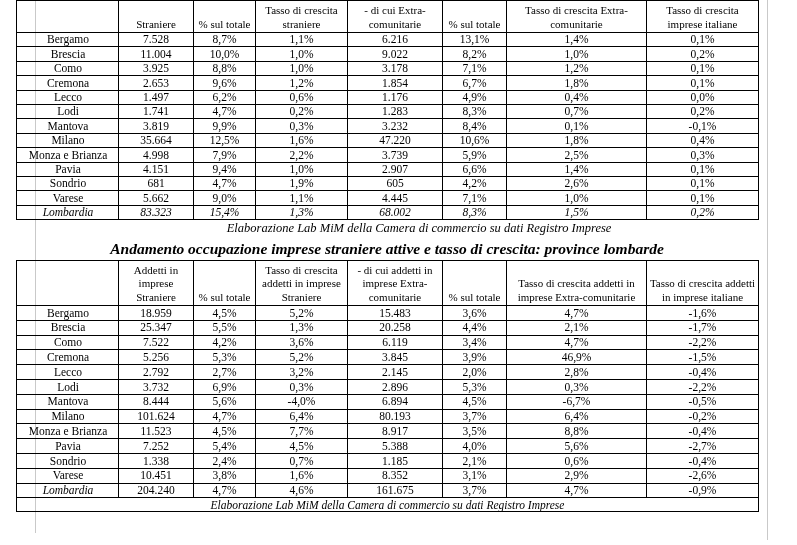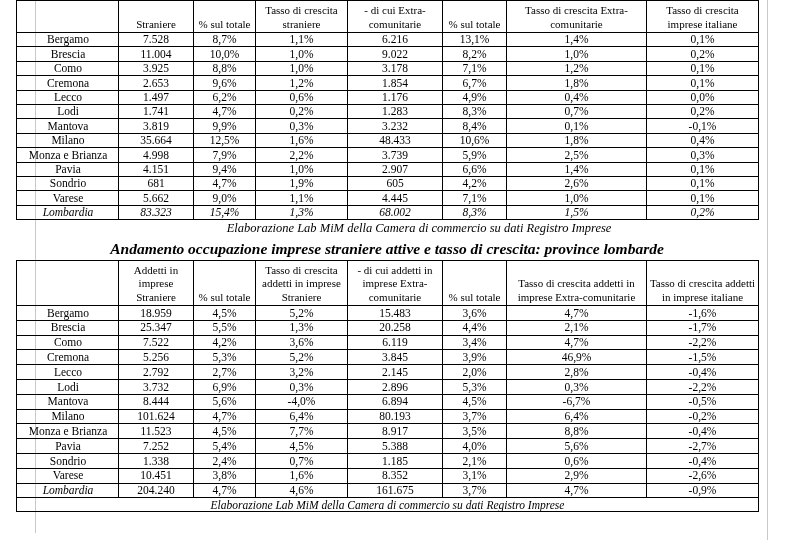--- a/index.html
+++ b/index.html
@@ -147,21 +147,21 @@
           <td>3.232</td>
           <td>8,4%</td>
           <td>0,1%</td>
           <td>-0,1%</td>
         </tr>
         <tr>
           <td class="label">Milano</td>
           <td>35.664</td>
           <td>12,5%</td>
           <td>1,6%</td>
-          <td>48.433</td>
+          <td>47.220</td>
           <td>10,6%</td>
           <td>1,8%</td>
           <td>0,4%</td>
         </tr>
         <tr>
           <td class="label">Monza e Brianza</td>
           <td>4.998</td>
           <td>7,9%</td>
           <td>2,2%</td>
           <td>3.739</td>

